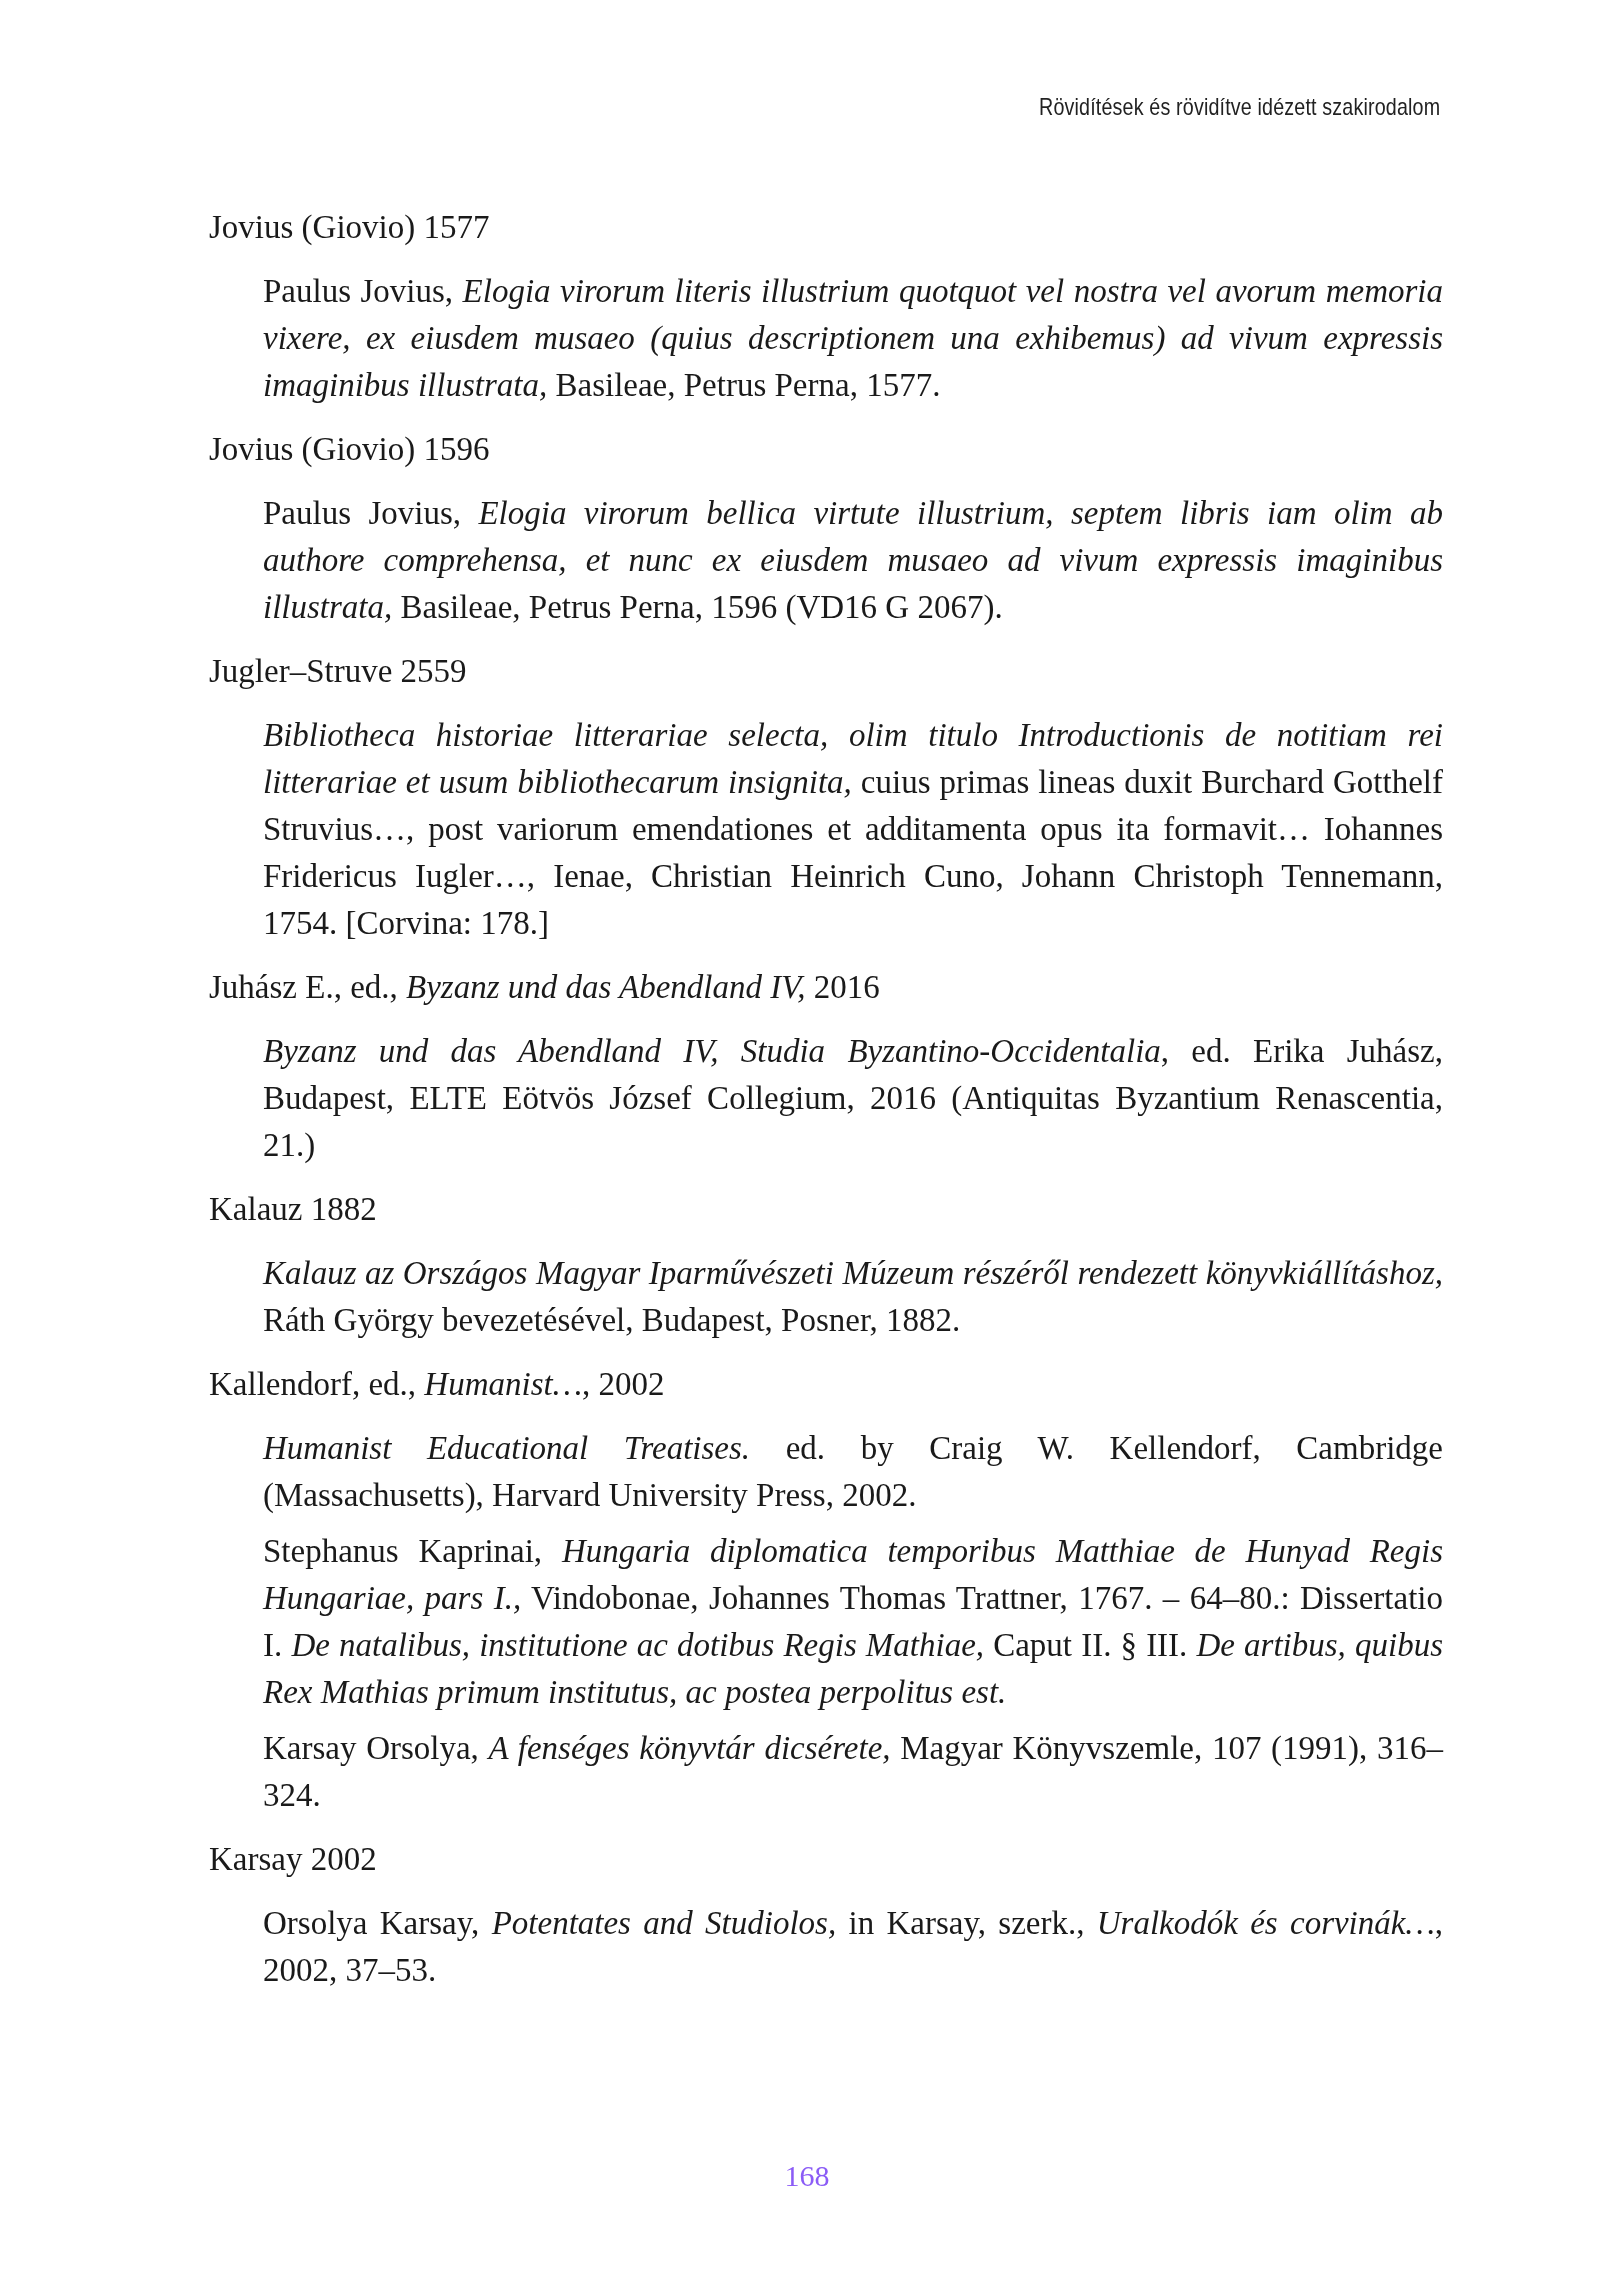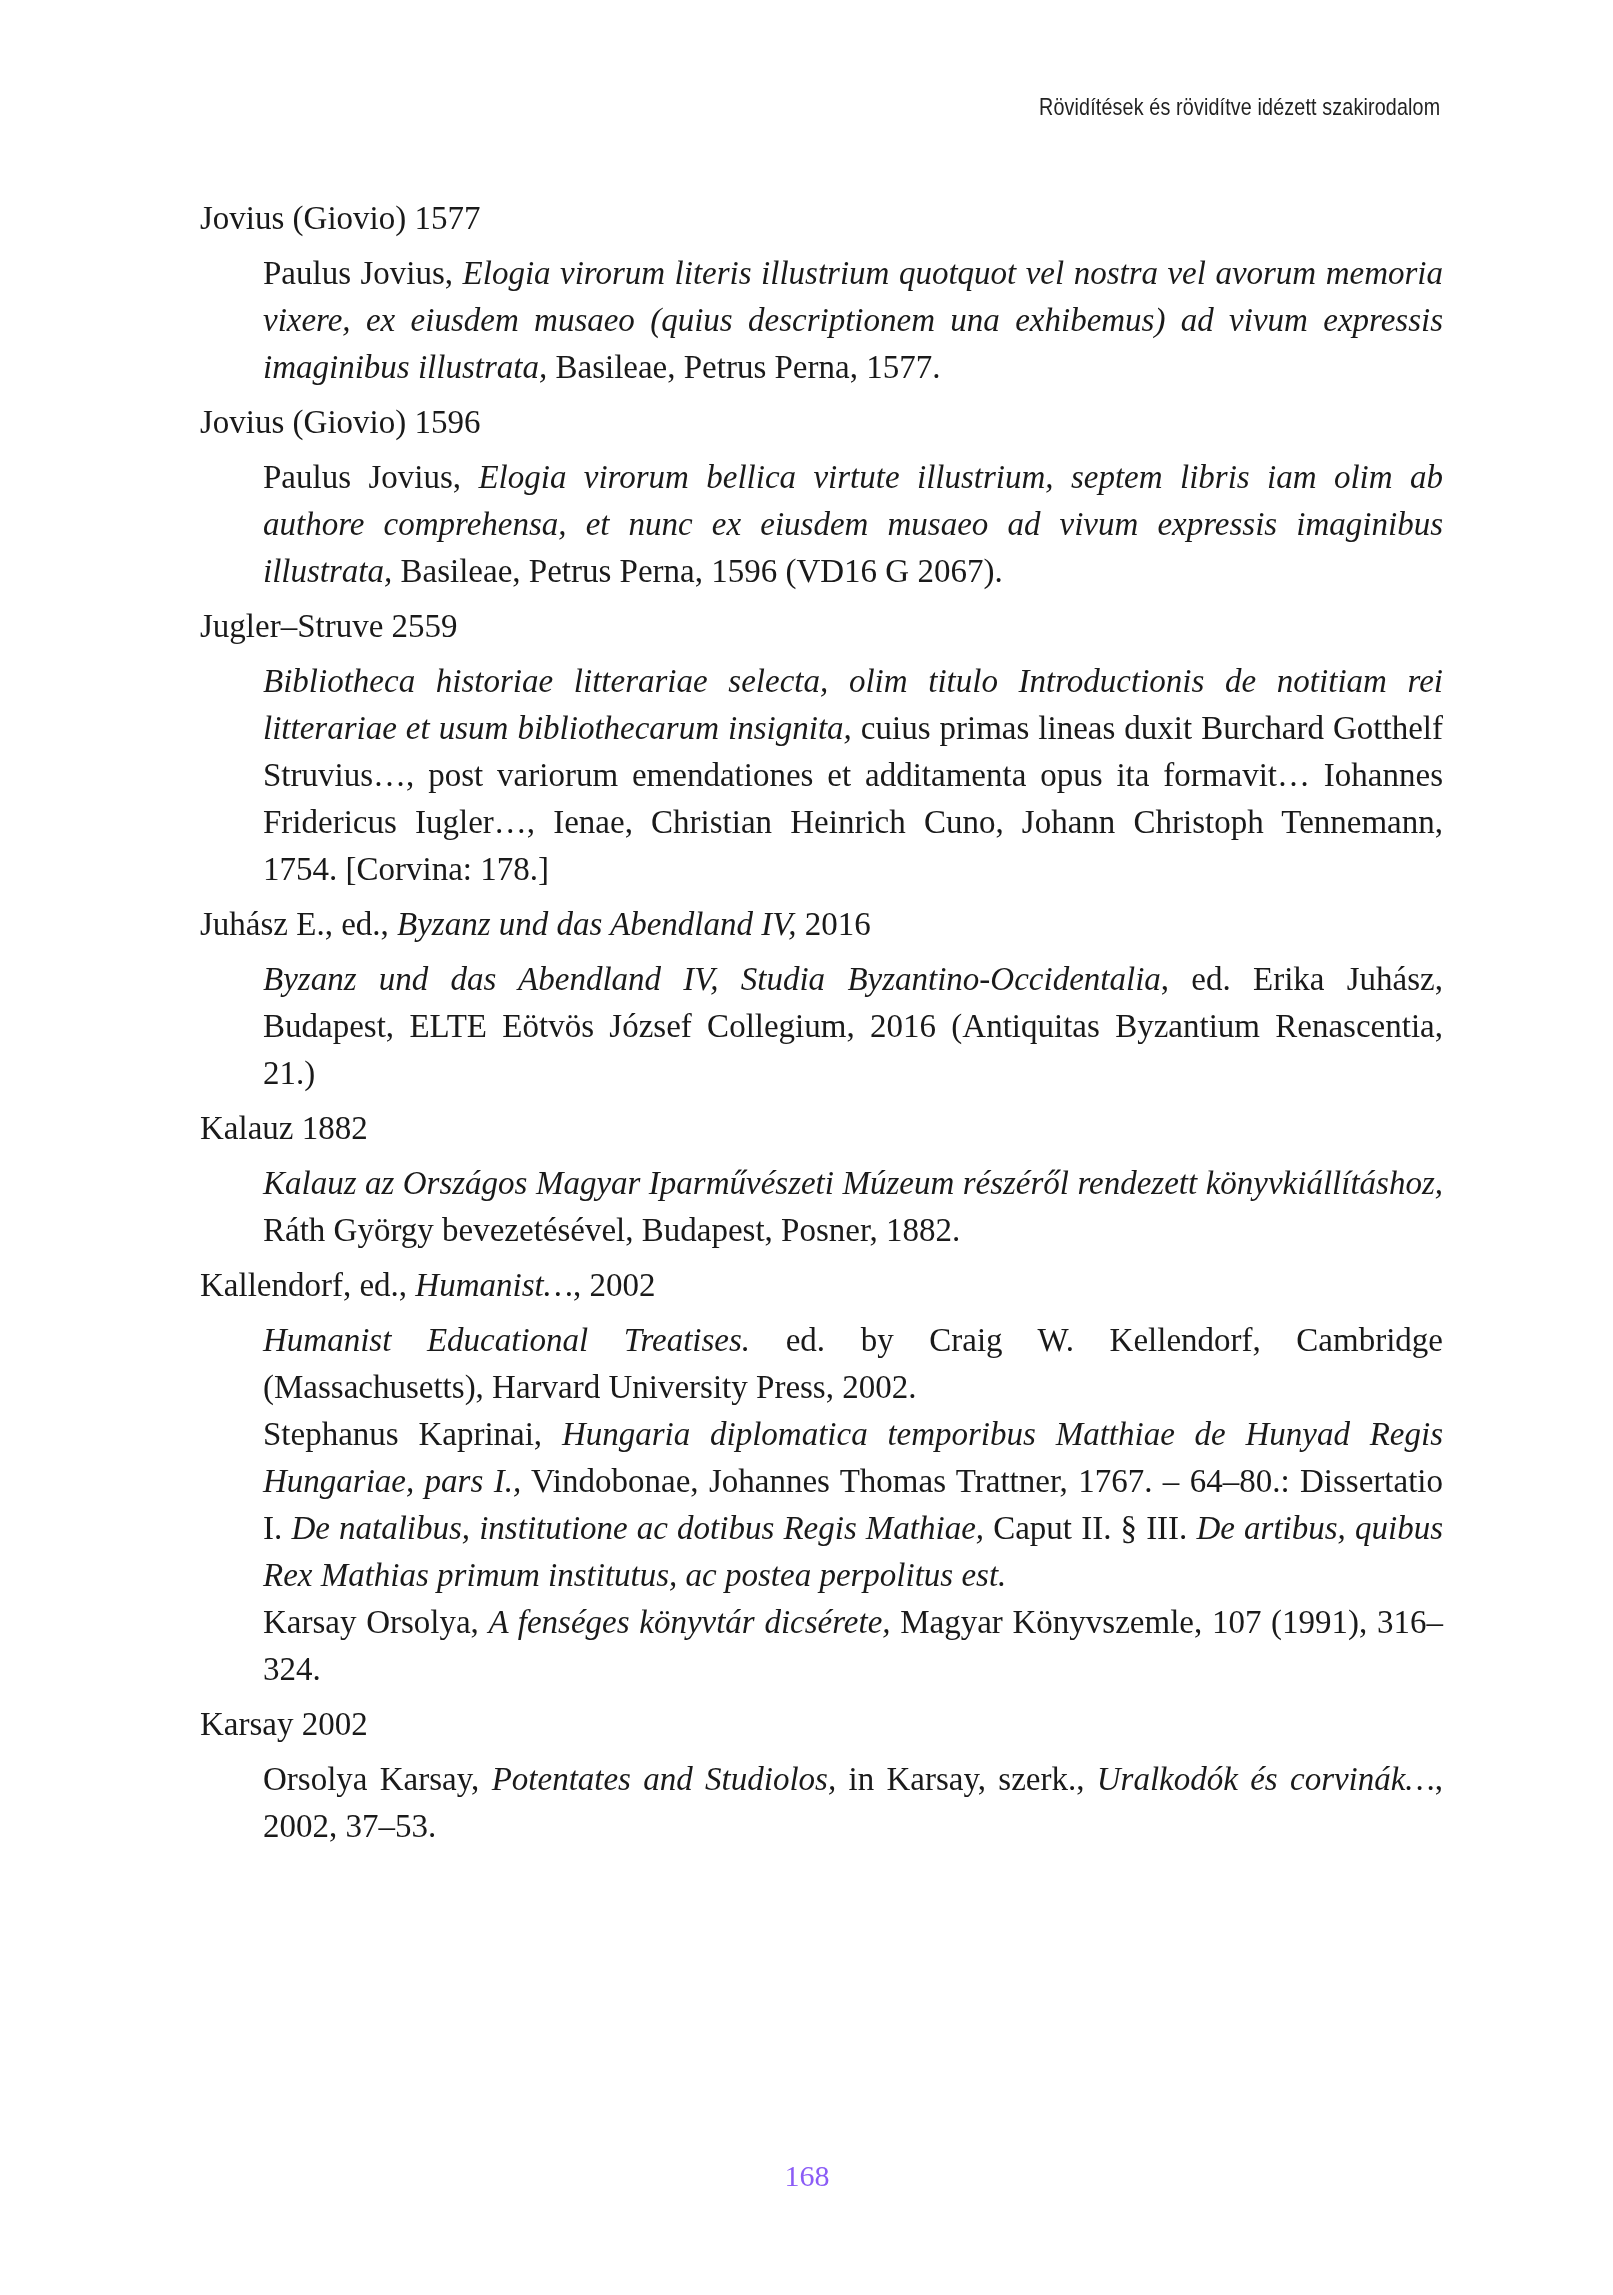--- a/index.html
+++ b/index.html
@@ -12,23 +12,23 @@
     position: absolute; top: 93px; right: 174px;
     font-family: "Liberation Sans", "DejaVu Sans", sans-serif;
     font-size: 24px; letter-spacing: 0.2px; color: #222;
     transform: scaleX(0.82); transform-origin: right center;
   }
   .entries {
     position: absolute; top: 187px; left: 192px; width: 1251px;
     font-size: 33px; line-height: 47px;
   }
   .entry { margin: 0; }
-  .entry-head { margin: 8px; white-space: nowrap; }
+  .entry-head { margin: 17px; white-space: nowrap; }
   .entry-body {
-    margin: 0 0 0 71px; text-align: justify; text-align-last: left;
+    margin: 9px 0 0 71px; text-align: justify; text-align-last: left;
     hyphens: manual;
   }
   i { font-style: italic; }
   .page-number {
     position: absolute; top: 2159px; left: 0; width: 1614px; text-align: center;
     font-size: 30px; color: #8b5cf6;
   }
 </style>
 </head>
 <body>

